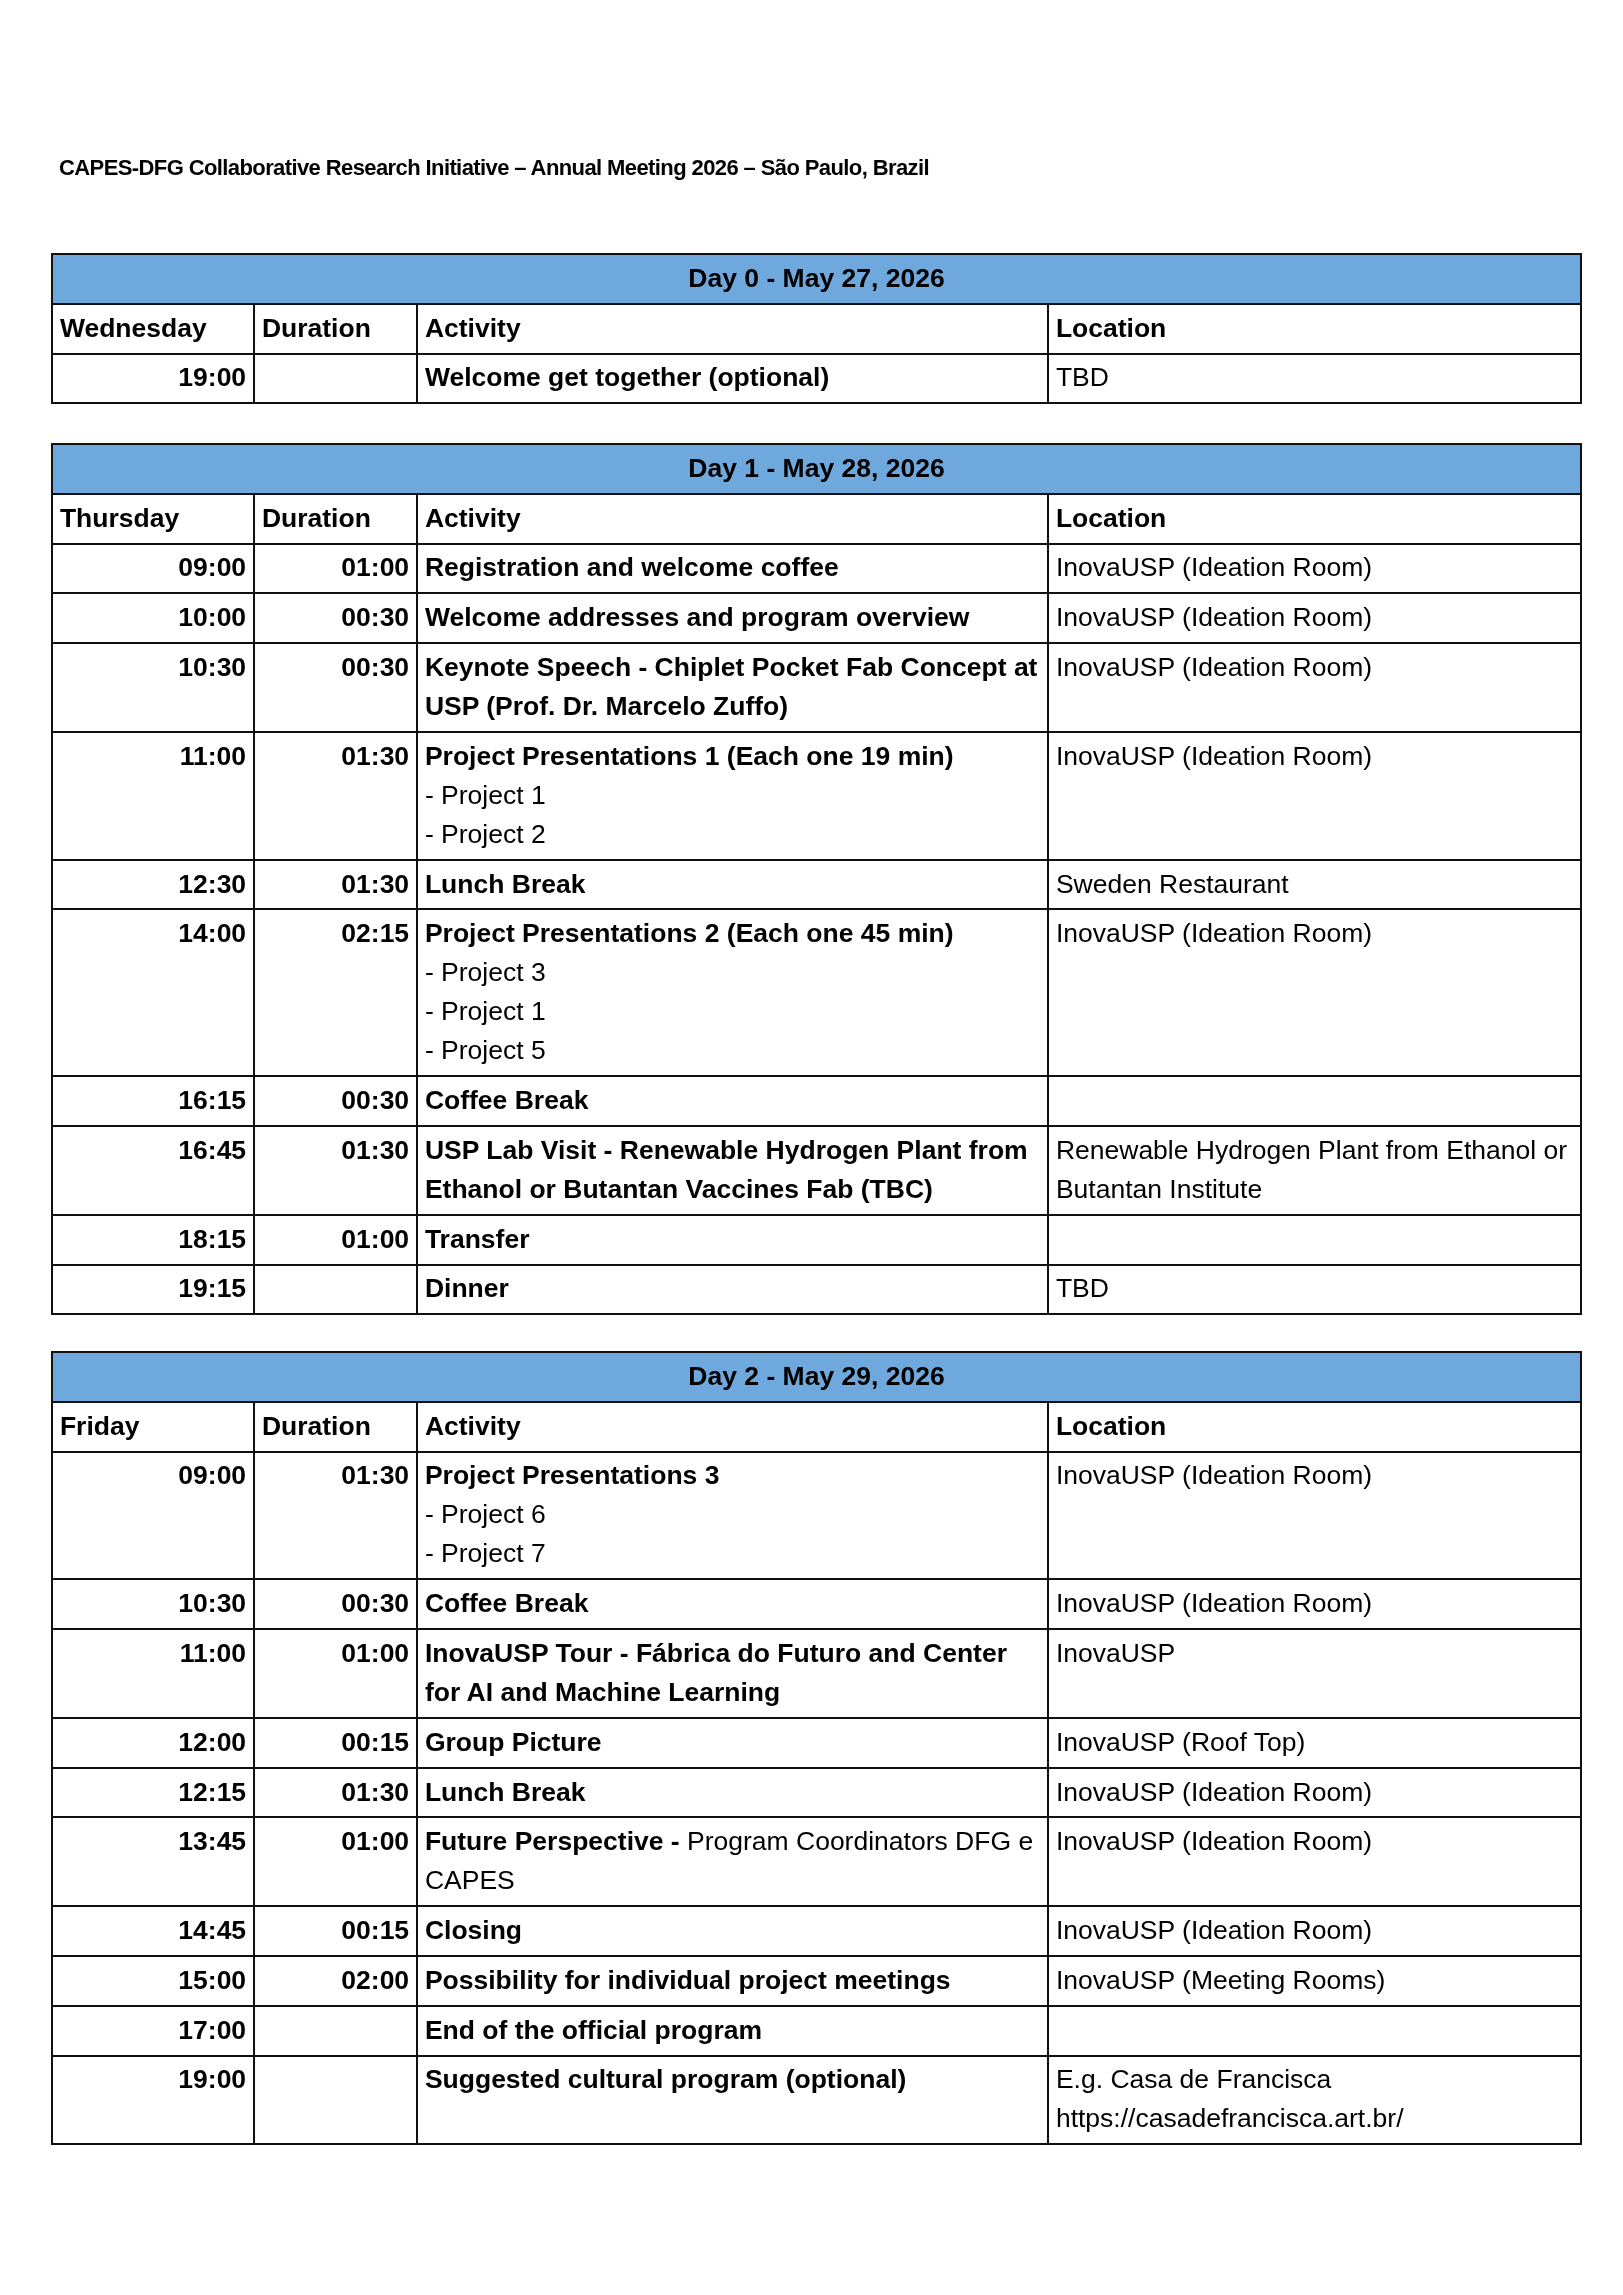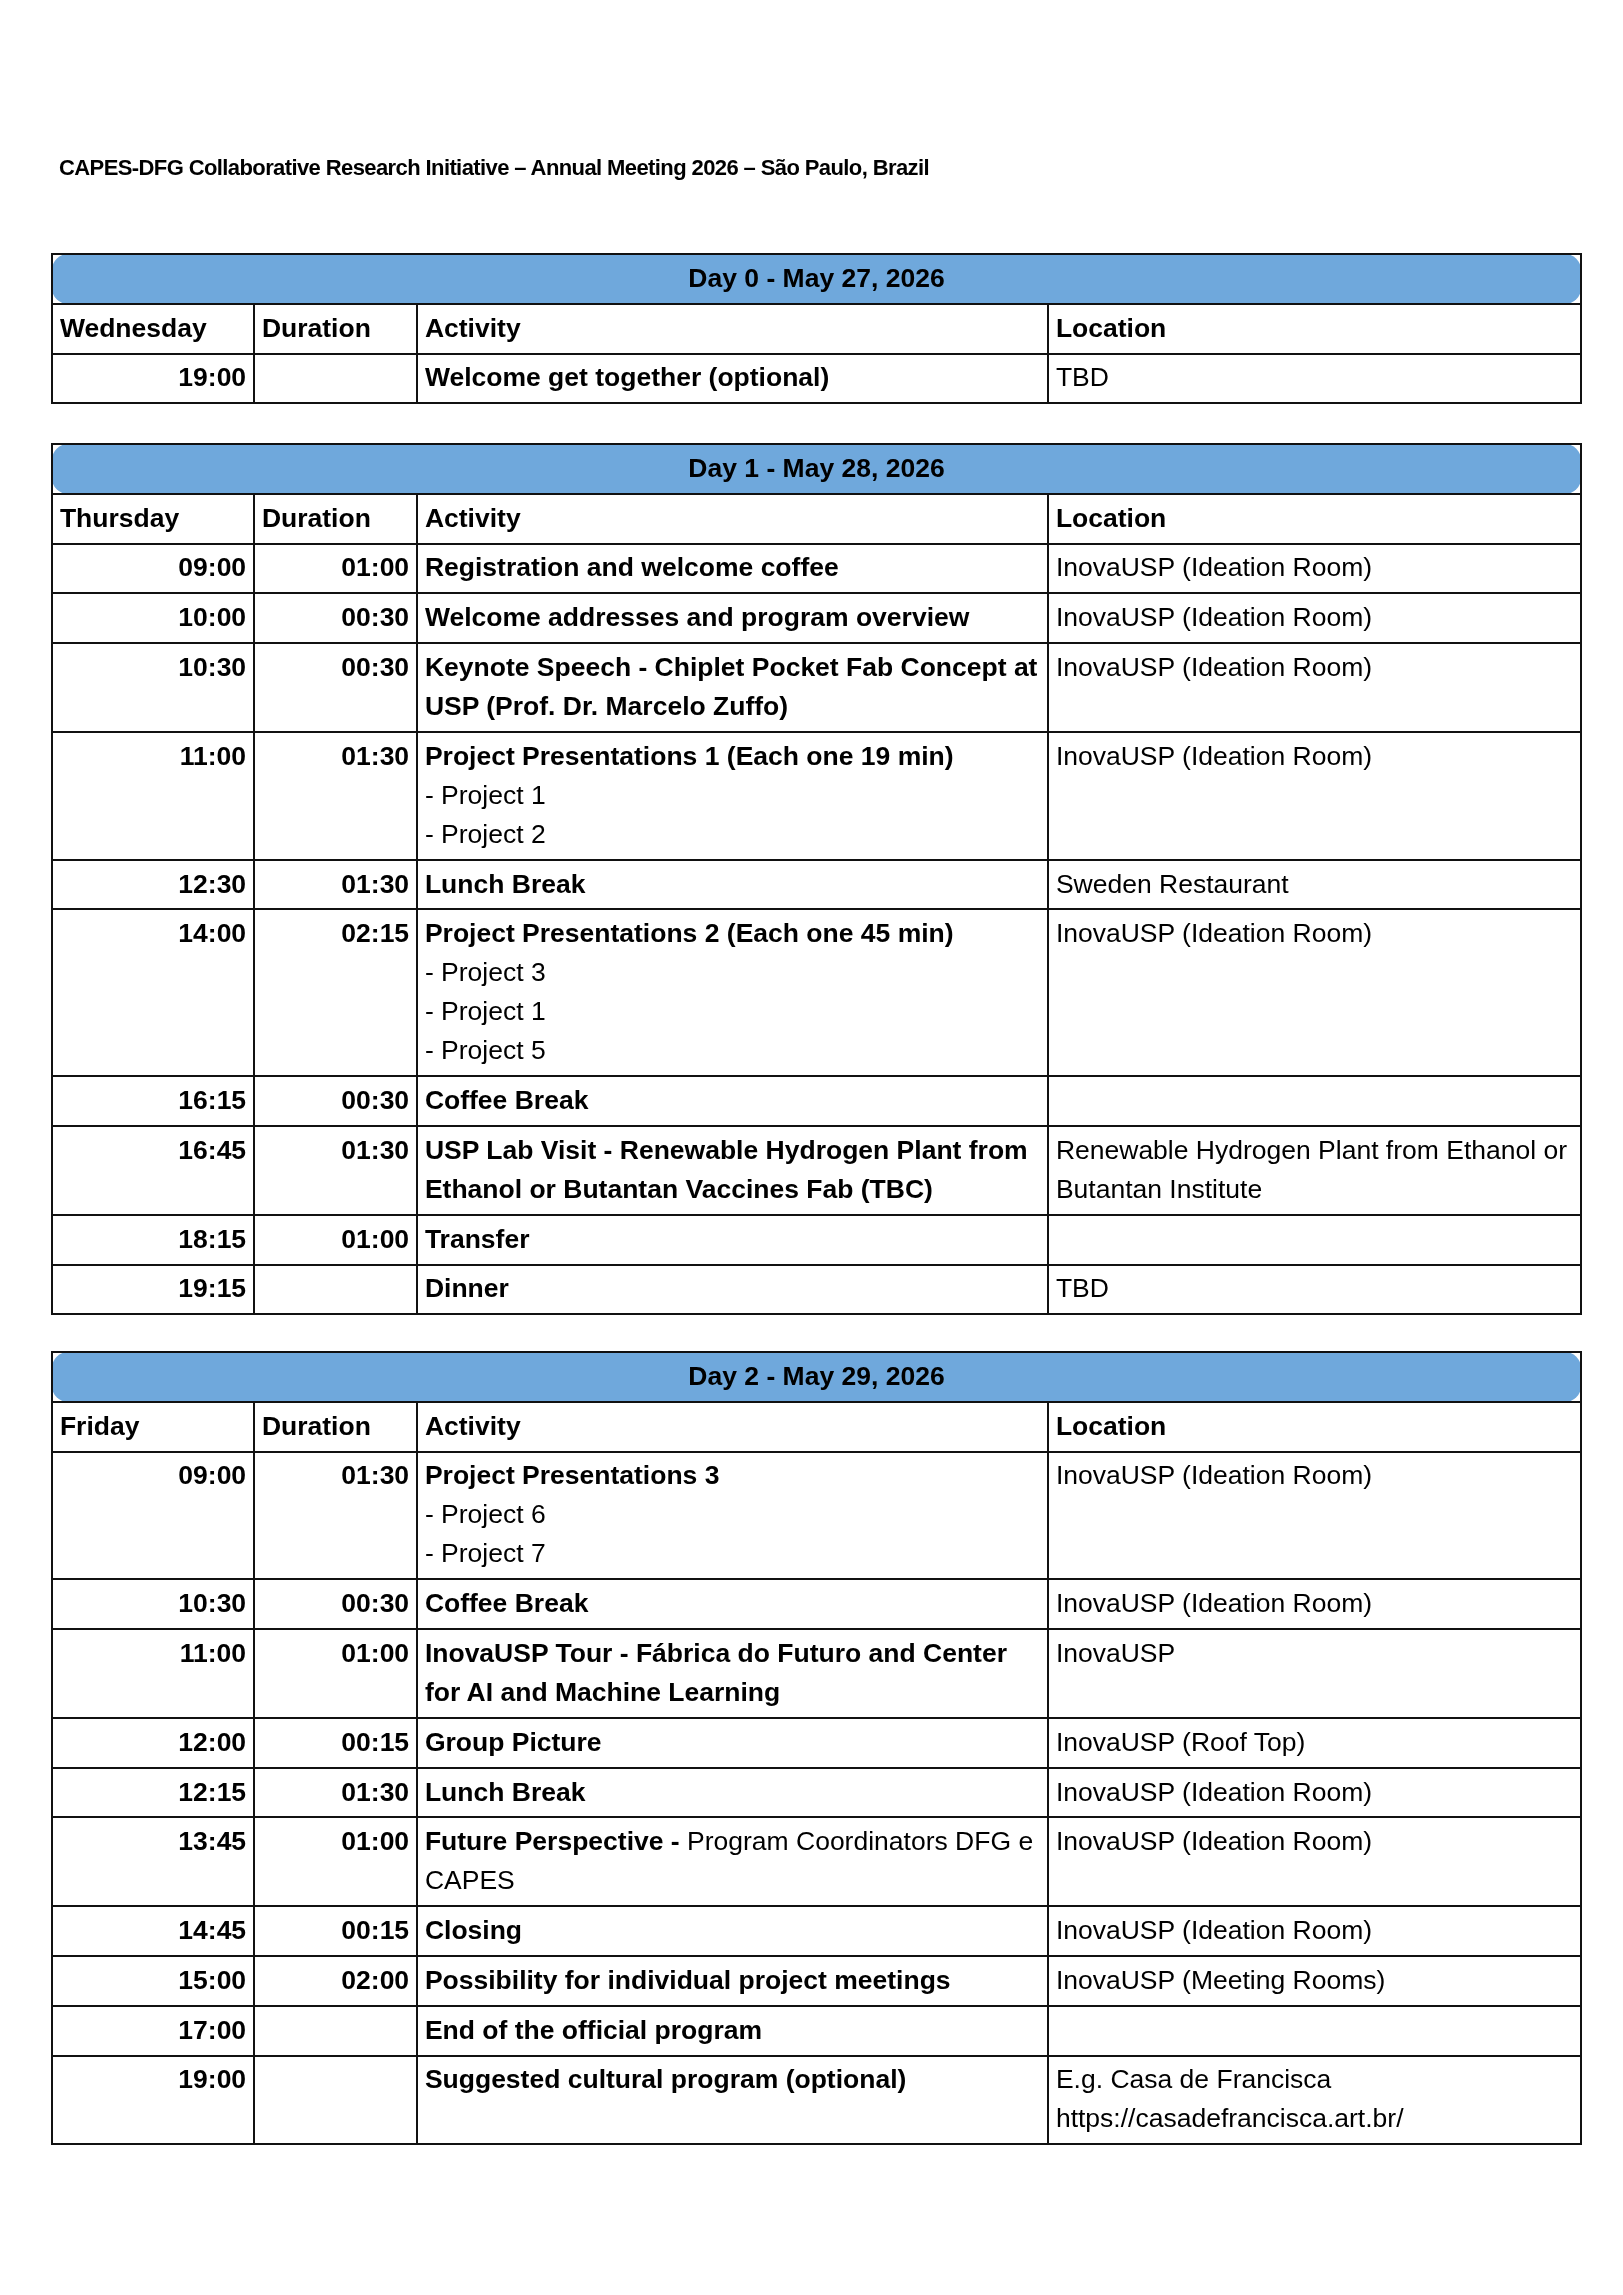--- a/index.html
+++ b/index.html
@@ -20,21 +20,21 @@
   .sched col.c-time { width: 202px; }
   .sched col.c-dur { width: 163px; }
   .sched col.c-act { width: 631px; }
   .sched col.c-loc { width: 533px; }
   .sched td, .sched th {
     border: 2px solid #111; padding: 3.9px 6.9px 4.9px 6.9px;
     vertical-align: top; text-align: left; overflow: hidden;
   }
   .sched th.dayhead {
     background: #6fa8dc; text-align: center; font-weight: bold;
-    height: 39px; border-width: 2.9px 2.9px 2px 2.9px; border-radius: 16px;
+    height: 39px; border-width: 2.9px 2.9px 2px 2.9px;
   }
   .sched tr.colhead th { font-weight: bold; height: 39px; }
   .sched td.num { text-align: right; font-weight: bold; }
   .sched td.act .main { font-weight: bold; }
   .sched td.act .sub { font-weight: normal; }
   .sched td.act .line { display: block; font-weight: normal; }
   .sched tr:last-child td { border-bottom-width: 2.9px; }
   .sched td:first-child, .sched th:first-child { border-left-width: 2.9px; }
   .sched td:last-child, .sched th:last-child { border-right-width: 2.9px; }
   .loc .line { display: block; }

